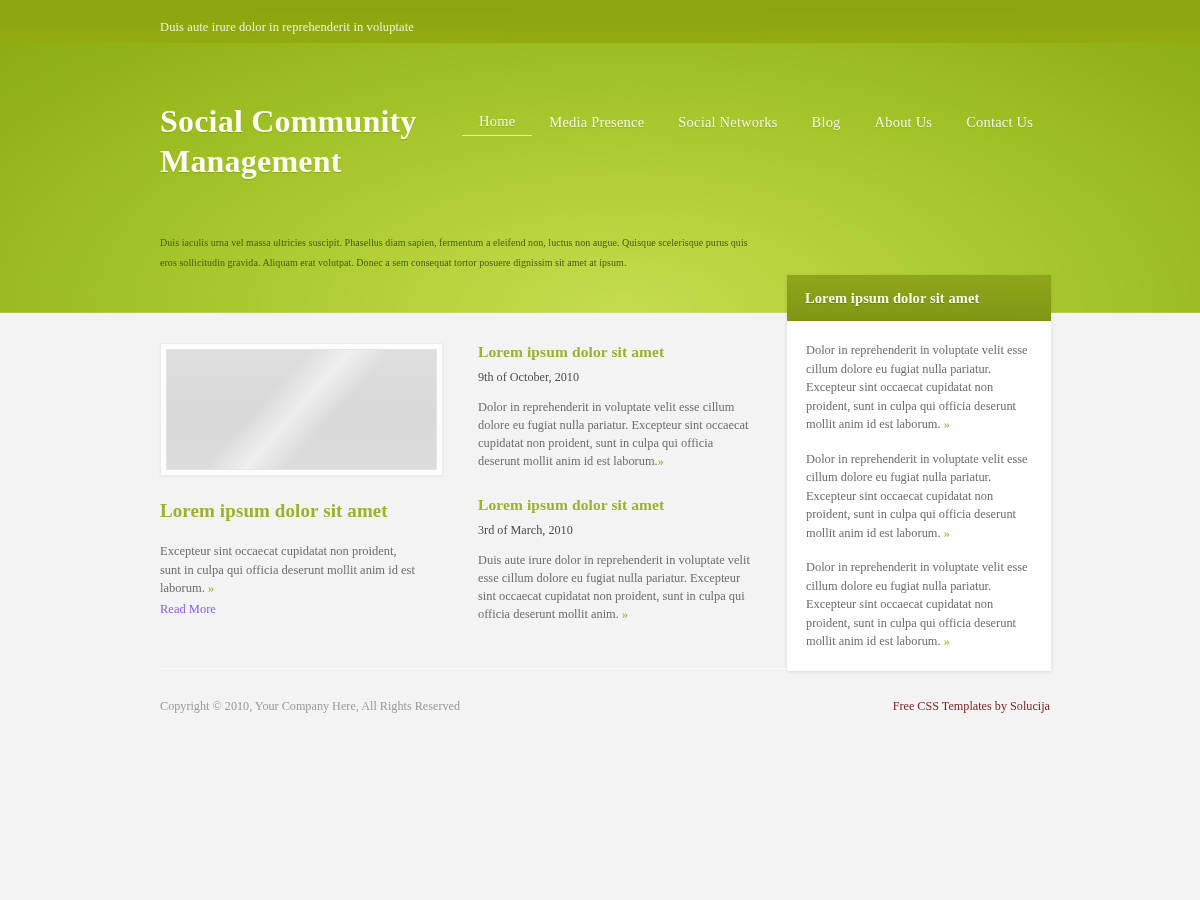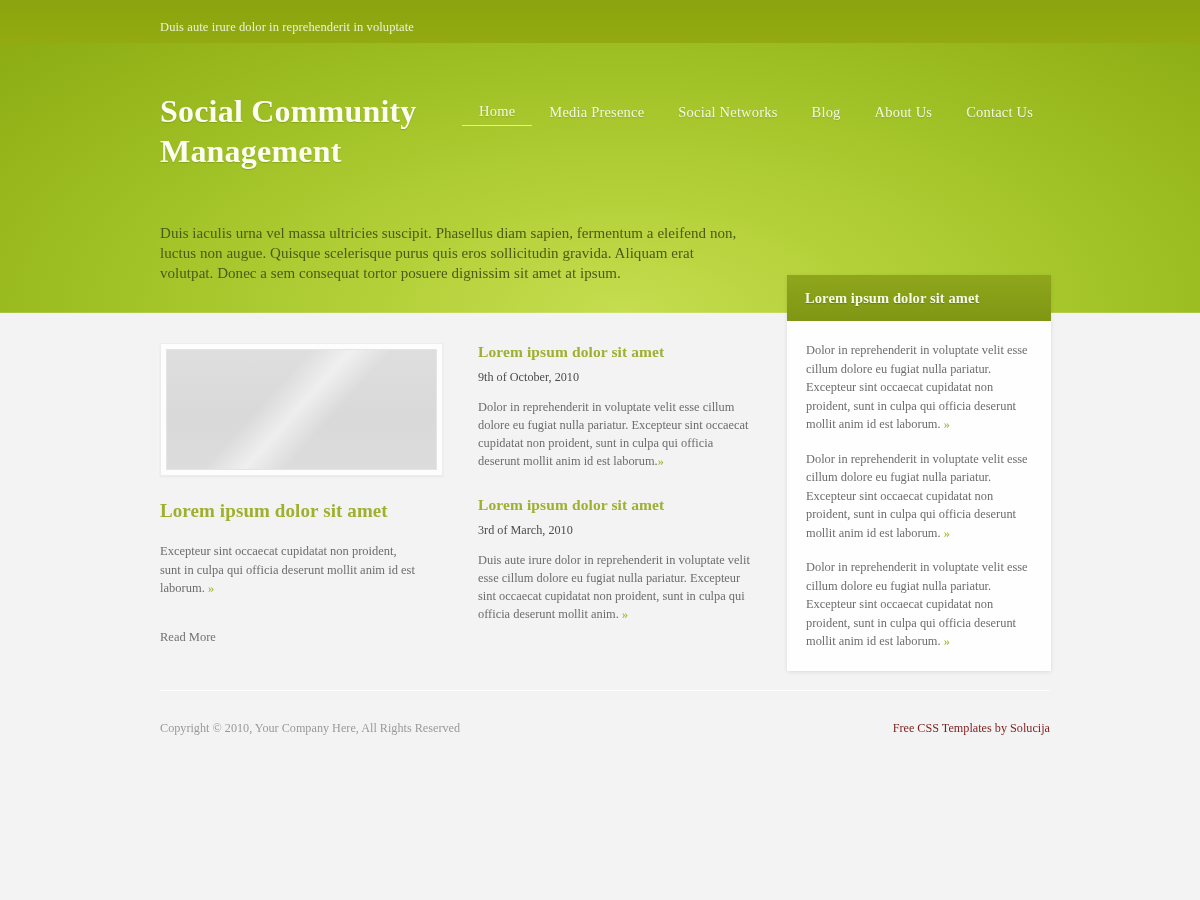--- a/index.html
+++ b/index.html
@@ -43,21 +43,21 @@
   }
   #header::after{
     content:"";
     position:absolute;
     left:0; right:0; bottom:0;
     height:1px;
     background:rgba(255,255,255,.15);
   }
   #header-inner{
     width:900px;
-    margin:6px auto;
+    margin:16px auto;
     position:relative;
     height:100%;
     padding-left:10px;
   }
 
   #brand-row{
     padding-top:42px;
     display:flex;
     align-items:flex-start;
   }
@@ -91,21 +91,21 @@
     text-shadow:0 1px 1px rgba(90,110,20,.28);
   }
   .nav-item.active{
     border-bottom:1px solid rgba(255,255,255,.65);
   }
 
   
   #intro{
     margin-top:52px;
     width:590px;
-    font-size:15px;
+    font-size:10px;
     line-height:20px;
     color:#4b5a17;
     letter-spacing:.05px;
   }
 
   
   #sidebar{
     position:absolute;
     left:787px;
     top:275px;
@@ -185,23 +185,23 @@
     letter-spacing:.1px;
   }
   .col-body{
     font-size:12.5px;
     line-height:18.5px;
     color:#6d6d6d;
     margin-top:20px;
   }
   #read-more{
     display:inline-block;
-    margin-top:32px;
+    margin-top:4px;
     font-size:12.5px;
-    color:#737373;
+    color:#8b5cf6;
     text-decoration:none;
     cursor:pointer;
   }
 
   
   #col-mid{
     width:300px;
     padding-left:28px;
   }
   .article{ margin-bottom:26px; }

